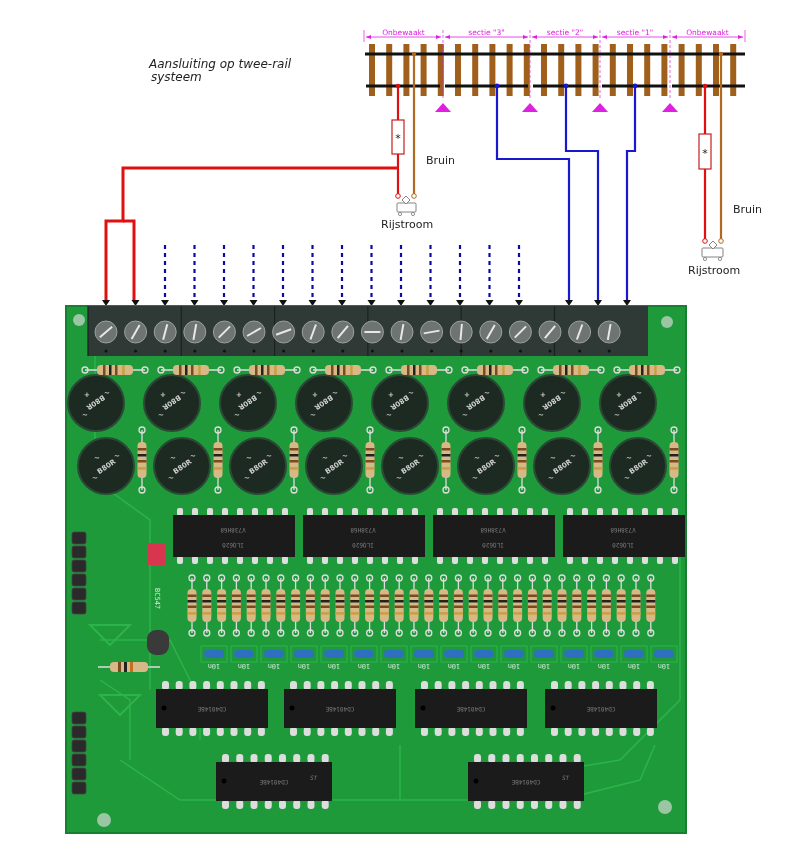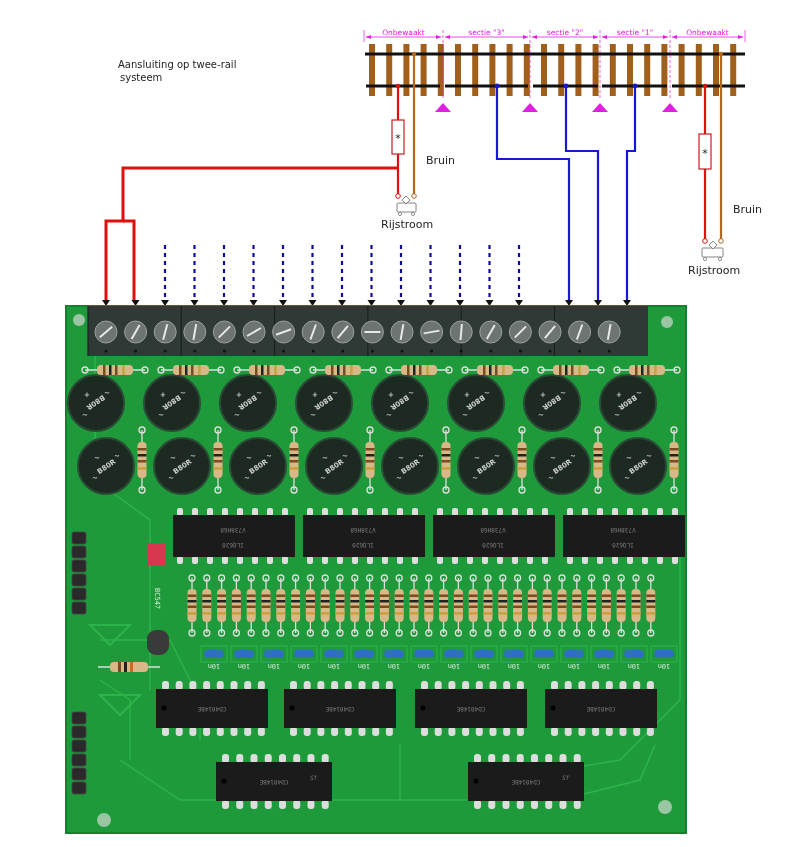--- a/index.html
+++ b/index.html
@@ -1,19 +1,19 @@
 <!DOCTYPE html>
 <html><head>
   <meta charset="utf-8">
   <style>
     html, body { margin: 0; padding: 0; background: #ffffff; }
     body { width: 800px; height: 847px; position: relative; overflow: hidden;
            font-family: "DejaVu Sans", sans-serif; }
     #stage { position: absolute; left: 0; top: 0; width: 800px; height: 847px; }
-    .title { position: absolute; left: 118px; top: 58px; font-size: 10px; line-height: 13px; color: #222; }
+    .title { position: absolute; left: 149px; top: 58px; font-size: 12px; line-height: 13px; color: #222; font-style: italic; }
     .lbl { font-family: "DejaVu Sans", sans-serif; fill: #222; }
     .sec { font-family: "DejaVu Sans", sans-serif; fill: #e020e0; font-size: 7.5px; }
     .silk { font-family: "DejaVu Sans Mono", monospace; fill: #d8e8d8; font-size: 7px; }
     .chip { font-family: "DejaVu Sans Mono", monospace; fill: #7a7a7a; font-size: 6px; }
     .bbr { font-family: "DejaVu Sans", sans-serif; fill: #cfcfcf; font-size: 7px; font-weight: bold; }
   </style>
 </head>
 <body>
 
 <div id="stage">

